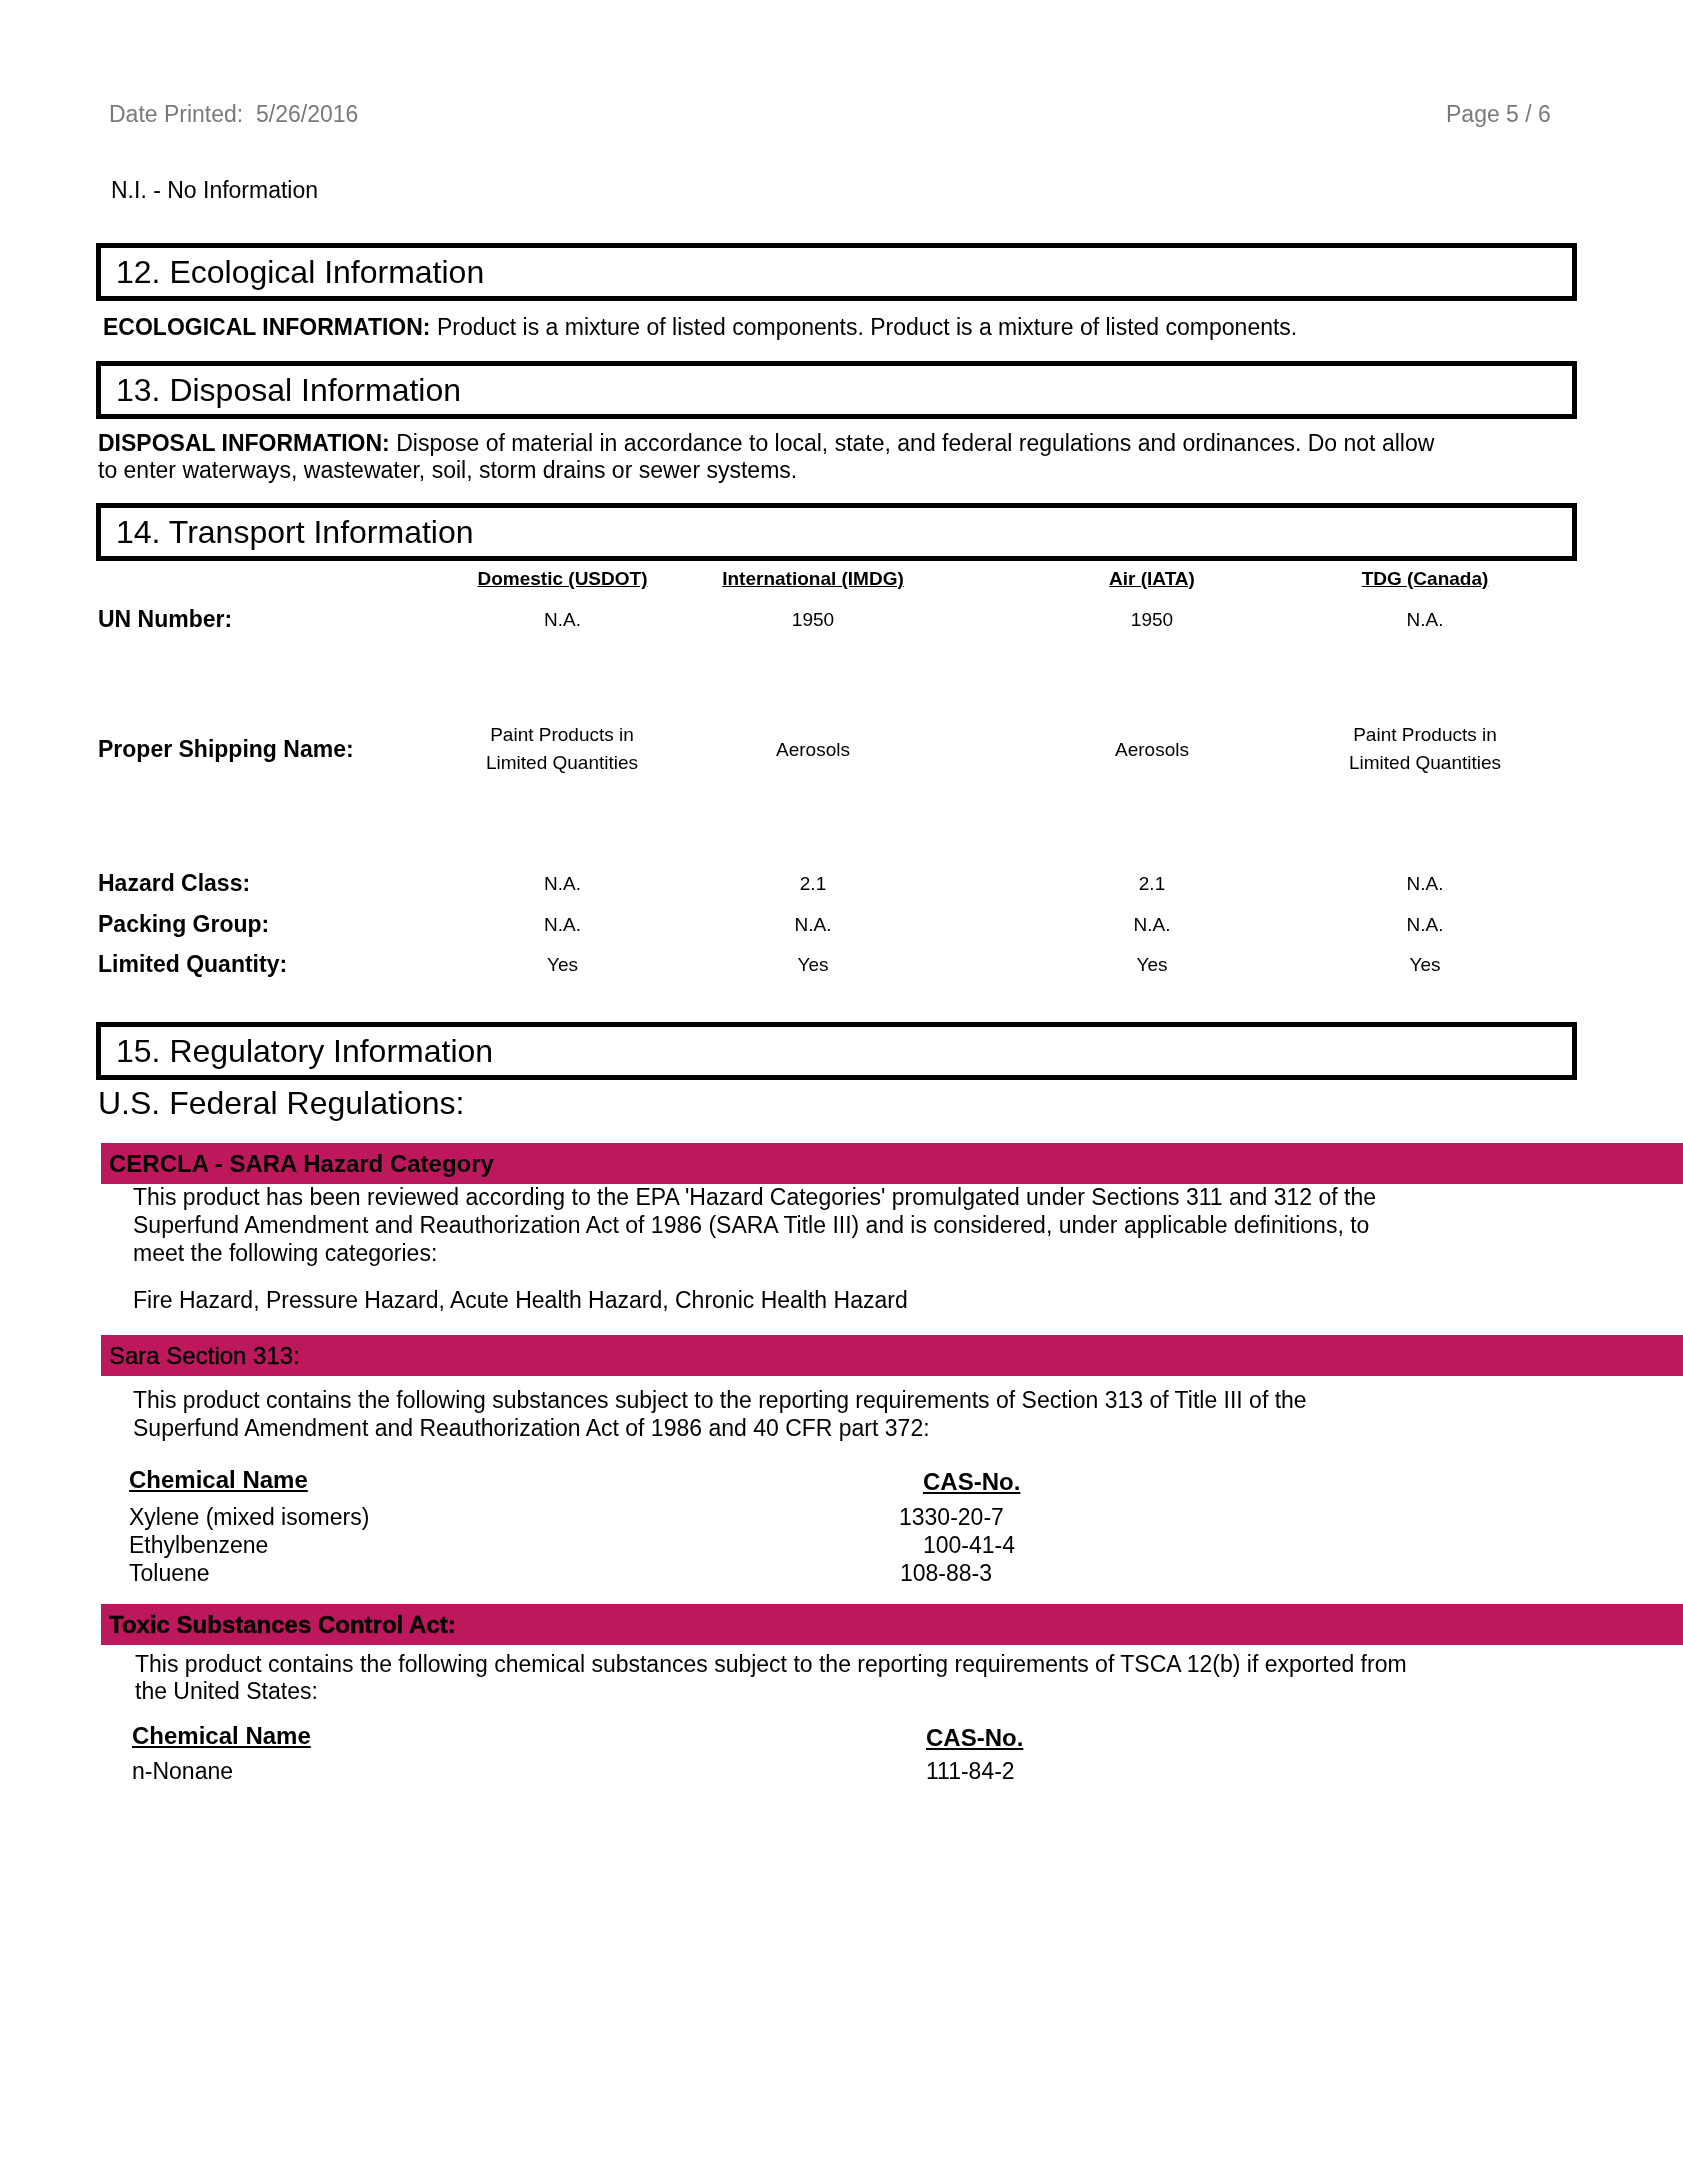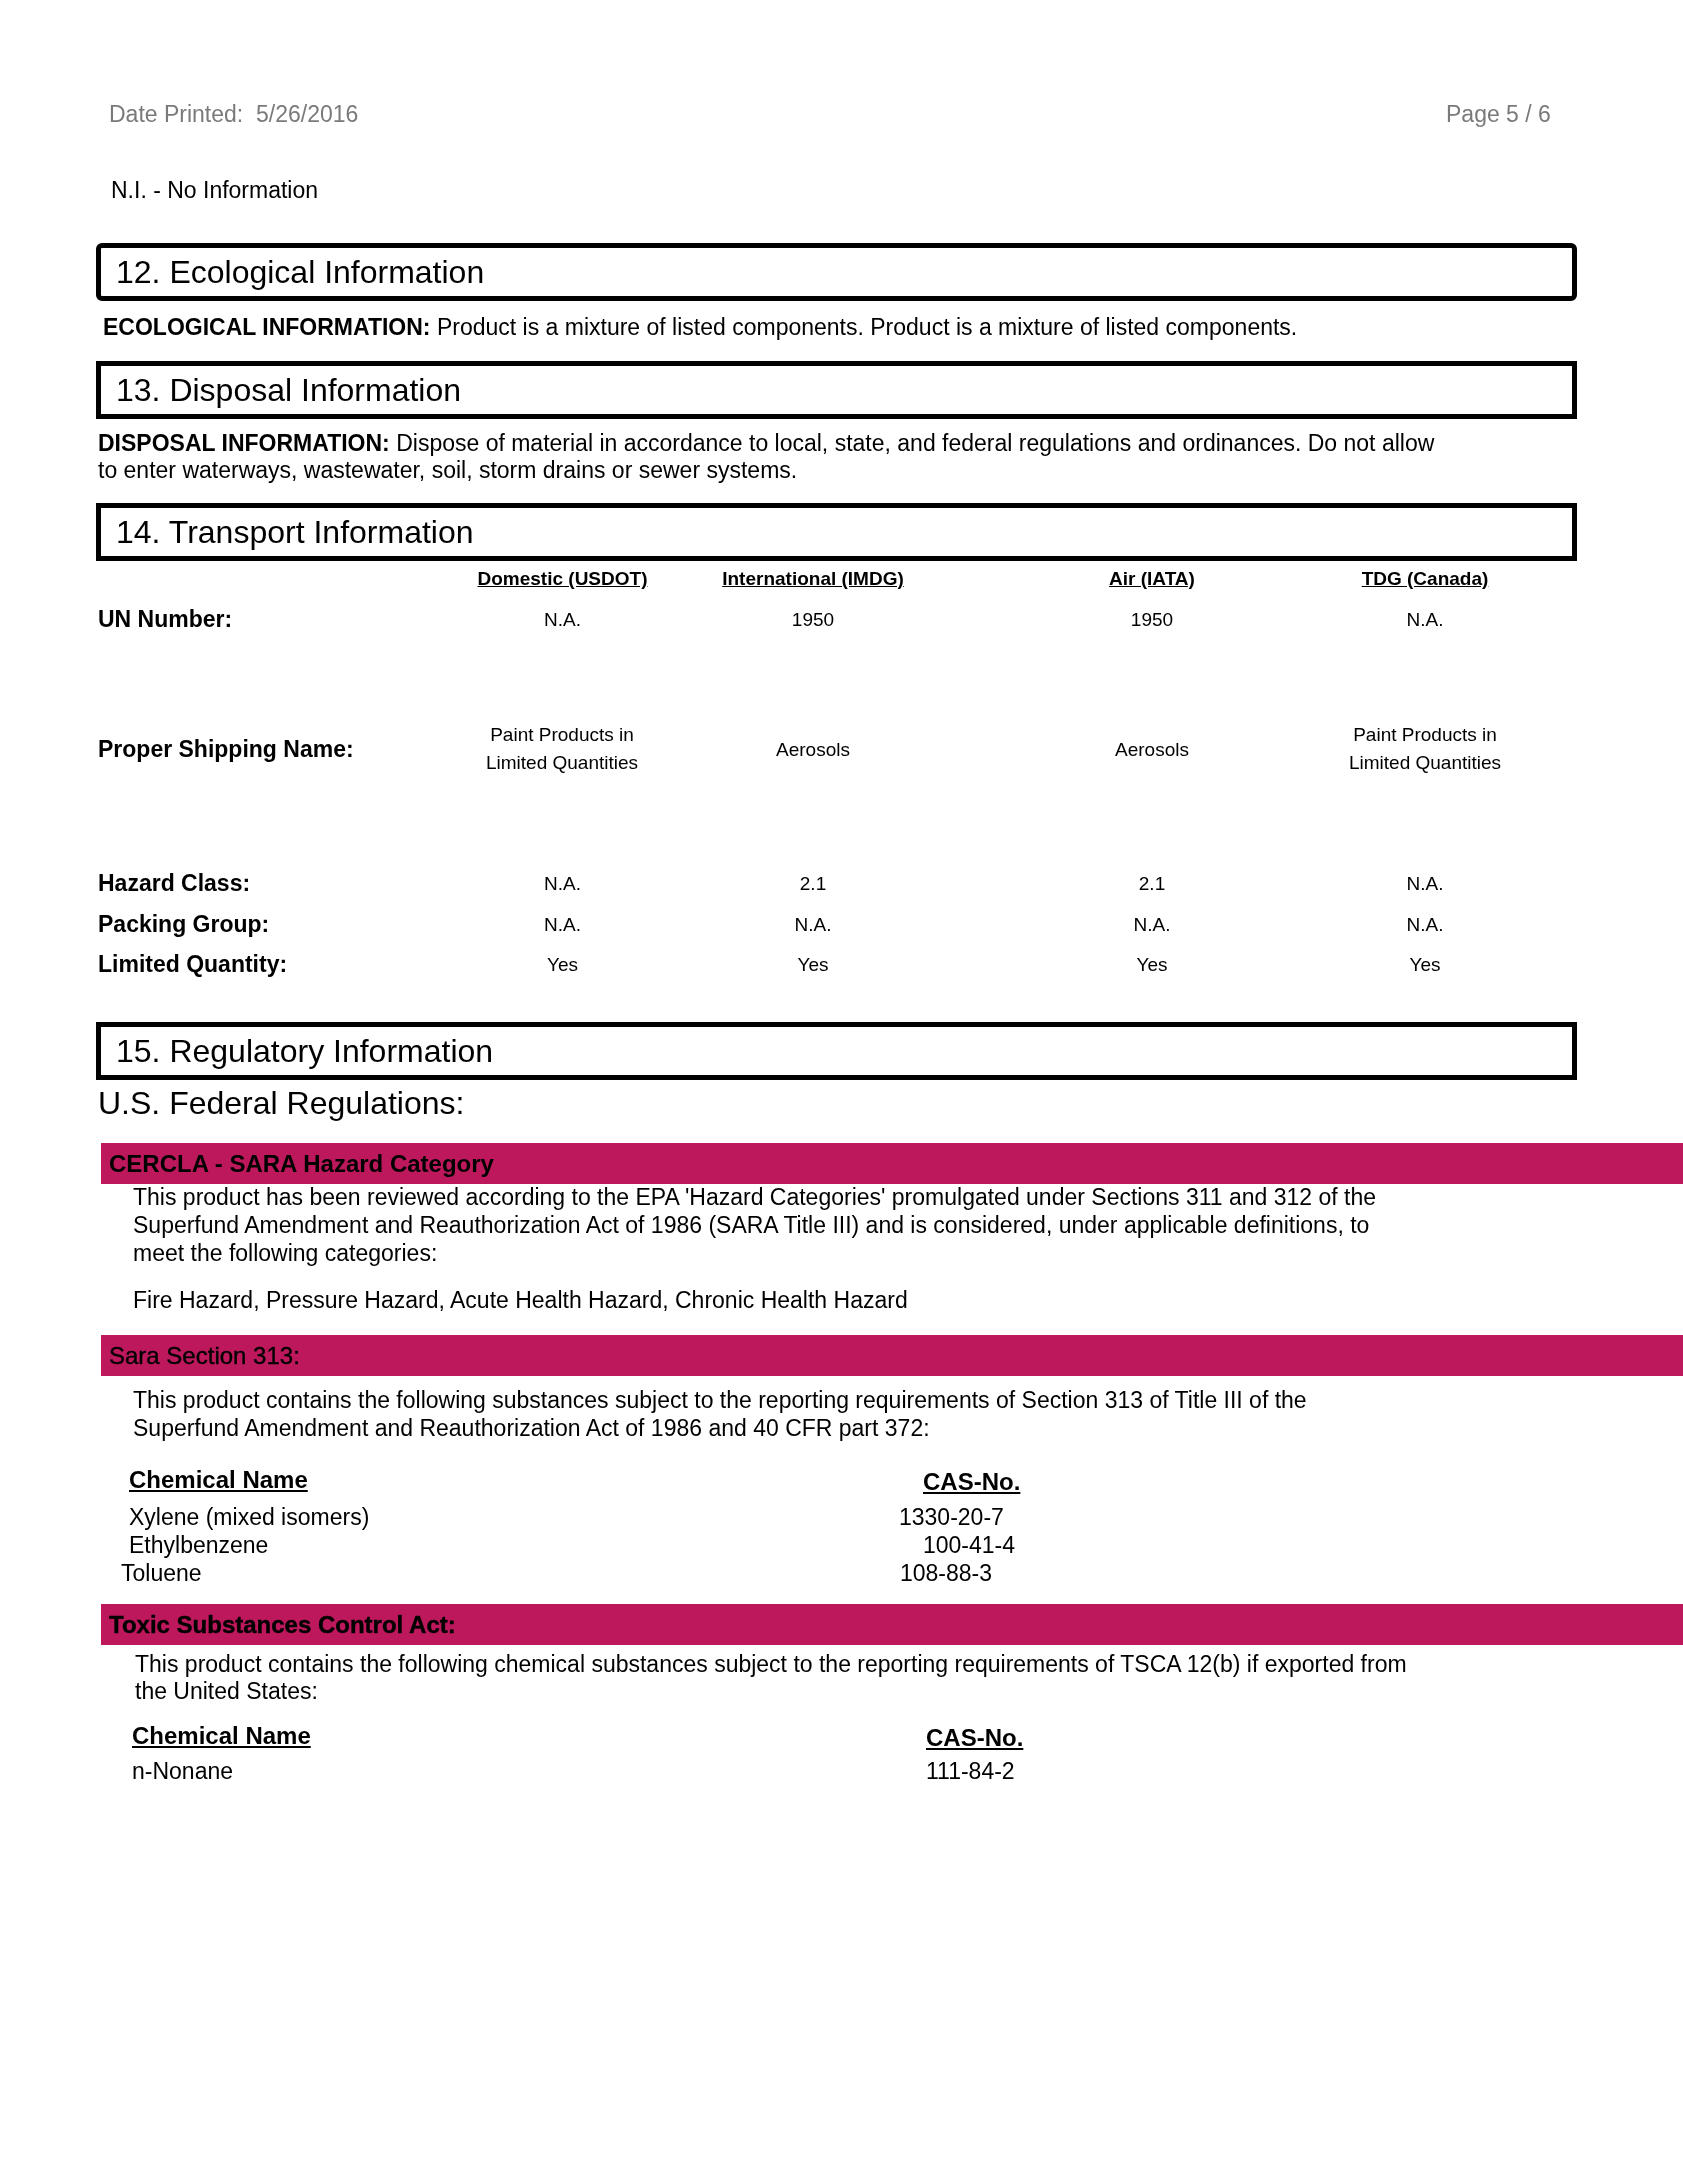--- a/index.html
+++ b/index.html
@@ -23,21 +23,21 @@
 <body>
 
 <div class="abs hdr" style="left:109px; top:101px;">
   <span>Date Printed:</span>&nbsp;
   <span>5/26/2016</span>
 </div>
 <div class="abs hdr" style="left:1446px; top:101px;">Page 5 / 6</div>
 
 <div class="abs body" style="left:111px; top:176px;">N.I. - No Information</div>
 
-<div class="sec-box" style="top:243px;border-radius:6px;">
+<div class="sec-box" style="top:243px;">
   <div class="t">12. Ecological Information</div>
 </div>
 <div class="abs body" style="left:103px; top:313px;">
   <span class="bold">ECOLOGICAL INFORMATION:</span>
   <span>Product is a mixture of listed components.  Product is a mixture of listed components.</span>
 </div>
 
 <div class="sec-box" style="top:361px;">
   <div class="t">13. Disposal Information</div>
 </div>
@@ -114,21 +114,21 @@
 
   <div>
     <div class="abs body" style="left:129px; top:1503px;">Xylene (mixed isomers)</div>
     <div class="abs body" style="left:899px; top:1503px;">1330-20-7</div>
   </div>
   <div>
     <div class="abs body" style="left:129px; top:1531px;">Ethylbenzene</div>
     <div class="abs body" style="left:923px; top:1531px;">100-41-4</div>
   </div>
   <div>
-    <div class="abs body" style="left:121px; top:1559px;">Toluene</div>
+    <div class="abs body" style="left:129px; top:1559px;">Toluene</div>
     <div class="abs body" style="left:900px; top:1559px;">108-88-3</div>
   </div>
 </div>
 
 <div class="gray-bar" style="top:1604px;">
   <div class="t" style="font-weight:bold; -webkit-text-stroke:0.4px #000;">Toxic Substances Control Act:</div>
 </div>
 <div class="abs body" style="left:135px; top:1650px;">This product contains the following chemical substances subject to the reporting requirements of TSCA 12(b) if exported from</div>
 <div class="abs body" style="left:135px; top:1677px;">the United States:</div>
 

